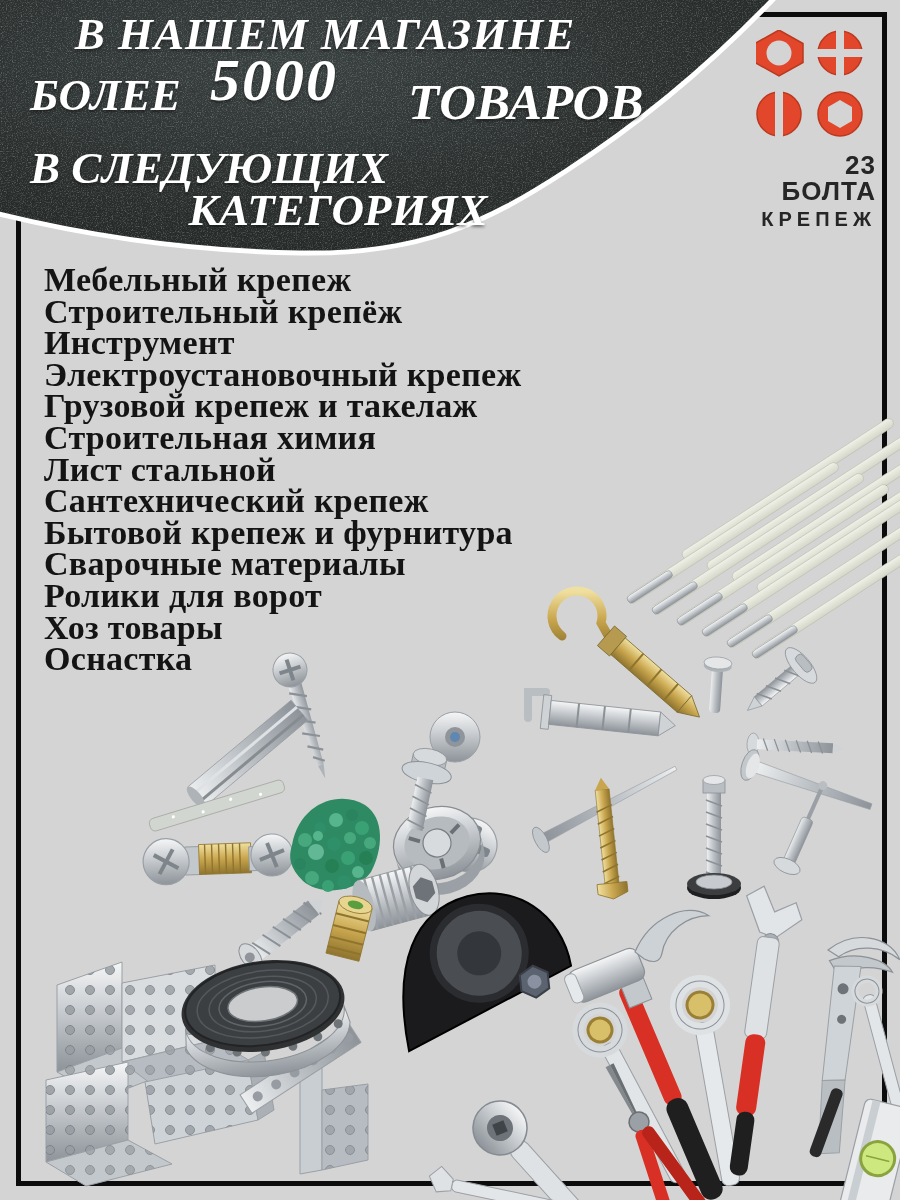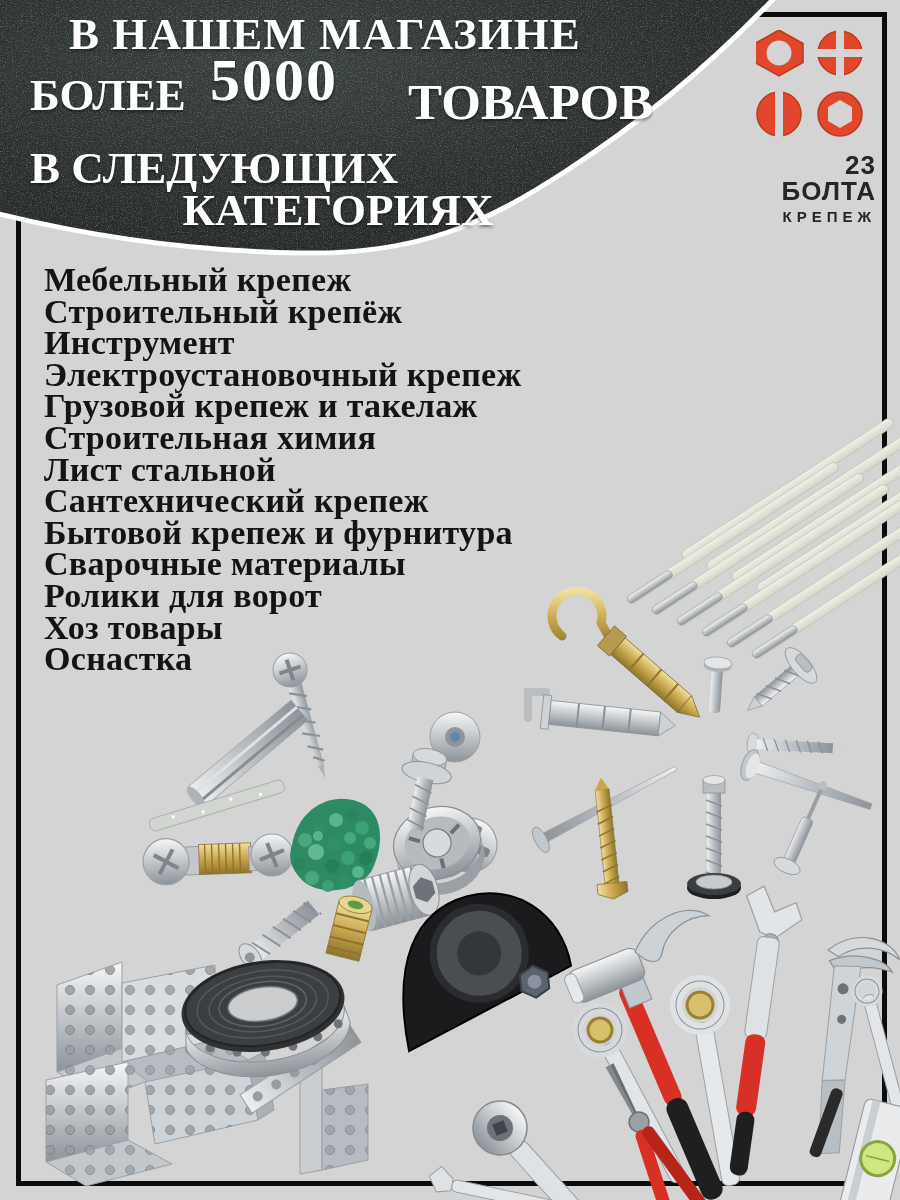--- a/index.html
+++ b/index.html
@@ -3,35 +3,35 @@
 <meta charset="utf-8">
 <style>
   html,body{margin:0;padding:0;background:#9a9a9a;}
   #canvas{position:relative;width:900px;height:1200px;background:#d4d4d4;overflow:hidden;
           font-family:"Liberation Serif",serif;}
   
   #frame{position:absolute;left:16px;top:12px;width:871px;height:1174px;
          border:5px solid #0c0c0c;box-sizing:border-box;z-index:1;}
   
   #header-shape{position:absolute;left:0;top:0;z-index:2;}
-  #header-text{position:absolute;left:0;top:0;width:900px;height:260px;z-index:3;color:#ffffff;}
+  #header-text{position:absolute;left:0;top:0;width:900px;height:260px;z-index:3;color:#ffffff;font-style:italic;}
   #header-text div{position:absolute;font-weight:700;
         text-shadow:0 2px 3px rgba(0,0,0,.45);}
   .h-line1{left:25px;top:12px;width:600px;text-align:center;font-size:45px;letter-spacing:1px;line-height:1;}
   .h-bolee{left:30px;top:73px;font-size:45px;line-height:1;}
   .h-num{left:210px;top:50px;font-size:60px;line-height:1;letter-spacing:2px;}
   .h-tovarov{left:408px;top:77px;font-size:51px;line-height:1;}
   .h-line3{left:30px;top:146px;width:600px;text-align:left;font-size:45px;line-height:1;}
   .h-line4{left:38px;top:188px;width:600px;text-align:center;font-size:45px;line-height:1;}
   
   #logo{position:absolute;left:744px;top:30px;width:132px;z-index:2;text-align:right;
         font-family:Liberation Sans, sans-serif;}
   #logo-icons{display:block;margin:0 auto;}
   .logo-title{margin-top:14px;font-size:26px;font-weight:700;color:#262626;letter-spacing:1px;line-height:1;}
-  .logo-sub{margin-top:5px;font-size:15px;font-weight:700;color:#262626;letter-spacing:5px;line-height:1;}
+  .logo-sub{margin-top:5px;font-size:20px;font-weight:700;color:#262626;letter-spacing:5px;line-height:1;}
   
   #categories{position:absolute;left:44px;top:264px;margin:0;padding:0;list-style:none;z-index:2;}
   #categories li{font-size:34px;line-height:31.6px;font-weight:700;color:#141414;letter-spacing:.3px;
                  white-space:nowrap;}
   
   #collage{position:absolute;left:0;top:0;z-index:4;}
 </style>
 </head>
 <body>
 

